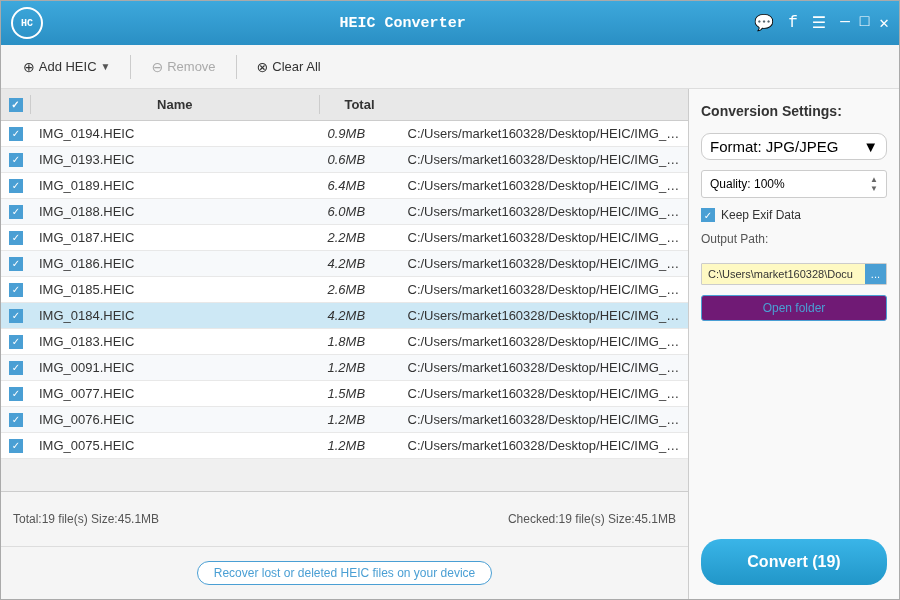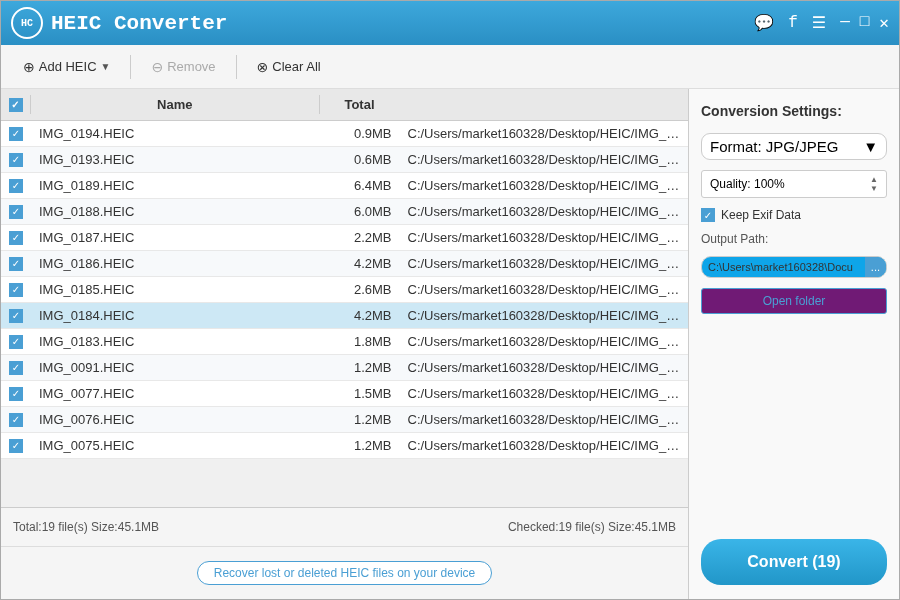--- a/index.html
+++ b/index.html
@@ -20,21 +20,21 @@
     }
     .title-bar-logo {
       width: 32px; height: 32px;
       border: 2px solid white;
       border-radius: 50%;
       display: flex; align-items: center; justify-content: center;
       font-size: 10px; font-weight: bold; color: white;
       margin-right: 8px;
       flex-shrink: 0;
     }
-    .title-bar-title { font-size: 21px; font-weight: bold; color: white; flex: 1; }
+    .title-bar-title { font-size: 15px; font-weight: bold; color: white; flex: 1; text-align: center; }
     .title-bar-icons { display: flex; gap: 14px; align-items: center; }
     .title-bar-icon { color: white; font-size: 16px; cursor: pointer; }
     .title-bar-controls { display: flex; gap: 10px; margin-left: 14px; }
     .title-bar-btn { color: white; font-size: 16px; cursor: pointer; }
 
     
     .toolbar {
       background: #f5f5f5;
       border-bottom: 1px solid #ddd;
       height: 44px;
@@ -114,39 +114,39 @@
     .table-row:nth-child(even) { background: #f7f9fb; }
     .table-row.selected { background: #cde8f5; }
 
     .table-cell {
       padding: 5px 8px;
       color: #333;
       white-space: nowrap;
       overflow: hidden;
       text-overflow: ellipsis;
     }
-    .table-cell.center { text-align: right; }
+    .table-cell.center { text-align: left; font-style: italic; }
 
     .checkbox-cell {
       display: flex; align-items: center; justify-content: center;
     }
     .checkbox {
       width: 14px; height: 14px;
       border: 1px solid #4a9fd4;
       background: #4a9fd4;
       display: flex; align-items: center; justify-content: center;
       color: white; font-size: 10px;
       cursor: pointer;
       flex-shrink: 0;
     }
 
     
     .status-bar {
       border-top: 1px solid #ccc;
-      padding: 12px 12px;
+      padding: 20px 12px;
       background: #f5f5f5;
       display: flex;
       justify-content: space-between;
       font-size: 12px;
       color: #555;
       flex-shrink: 0;
     }
 
     
     .recovery-bar {
@@ -215,27 +215,27 @@
       display: flex; align-items: center; gap: 6px; font-size: 12px; color: #333;
     }
     .keep-exif-check {
       width: 14px; height: 14px;
       border: 1px solid #4a9fd4;
       background: #4a9fd4;
       display: flex; align-items: center; justify-content: center;
       color: white; font-size: 10px;
     }
 
-    .output-path-row { display: flex; flex-direction: column; gap: 10px; }
+    .output-path-row { display: flex; flex-direction: column; gap: 17px; }
     .output-path-label { font-size: 12px; color: #555; }
     .output-path-input {
       display: flex; align-items: center;
       border: 1px solid #ccc;
-      border-radius: 10px;
-      background: #0ea5e9;
+      border-radius: 1px;
+      background: #fef9c3;
       overflow: hidden;
     }
     .output-path-text {
       flex: 1;
       padding: 4px 6px;
       font-size: 11px;
       color: #333;
       white-space: nowrap;
       overflow: hidden;
       text-overflow: ellipsis;

